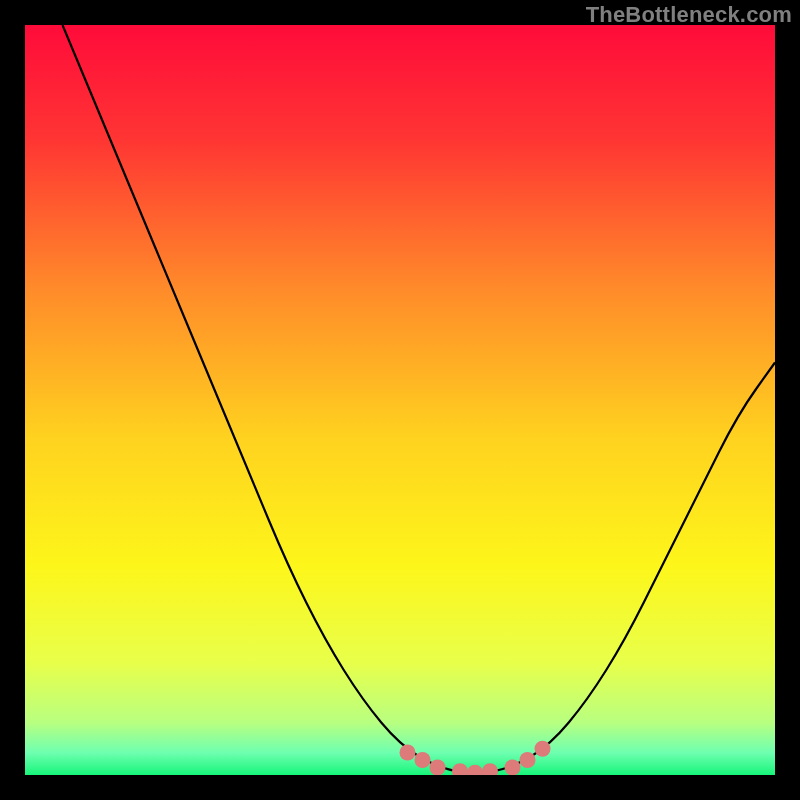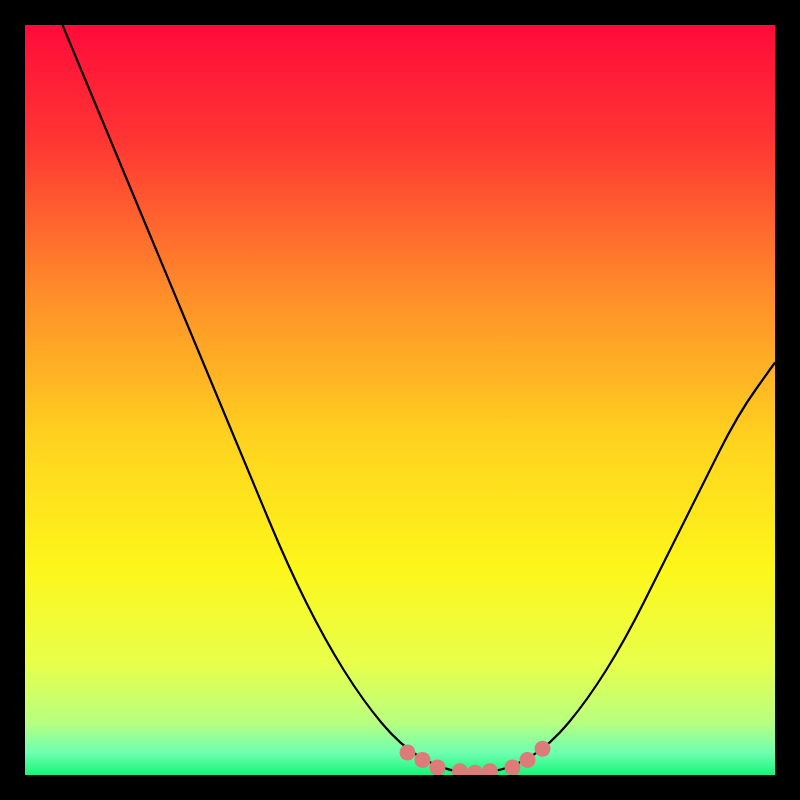--- a/index.html
+++ b/index.html
@@ -35,20 +35,21 @@
     box-sizing: border-box;
   }
   svg {
     display: block;
   }
 </style>
 </head>
 <body>
 
 <div class="outer">
+  <div class="watermark">TheBottleneck.com</div>
 
   <div class="plot-wrap">
     <svg id="plot-svg" width="750" height="750" viewBox="0 0 750 750">
       <defs>
         <linearGradient id="bg-grad" x1="0" y1="0" x2="0" y2="1">
             <stop offset="0%" stop-color="#ff0b3a"></stop>
             <stop offset="15%" stop-color="#ff3433"></stop>
             <stop offset="35%" stop-color="#ff8a2a"></stop>
             <stop offset="55%" stop-color="#ffd21f"></stop>
             <stop offset="72%" stop-color="#fdf61a"></stop>

